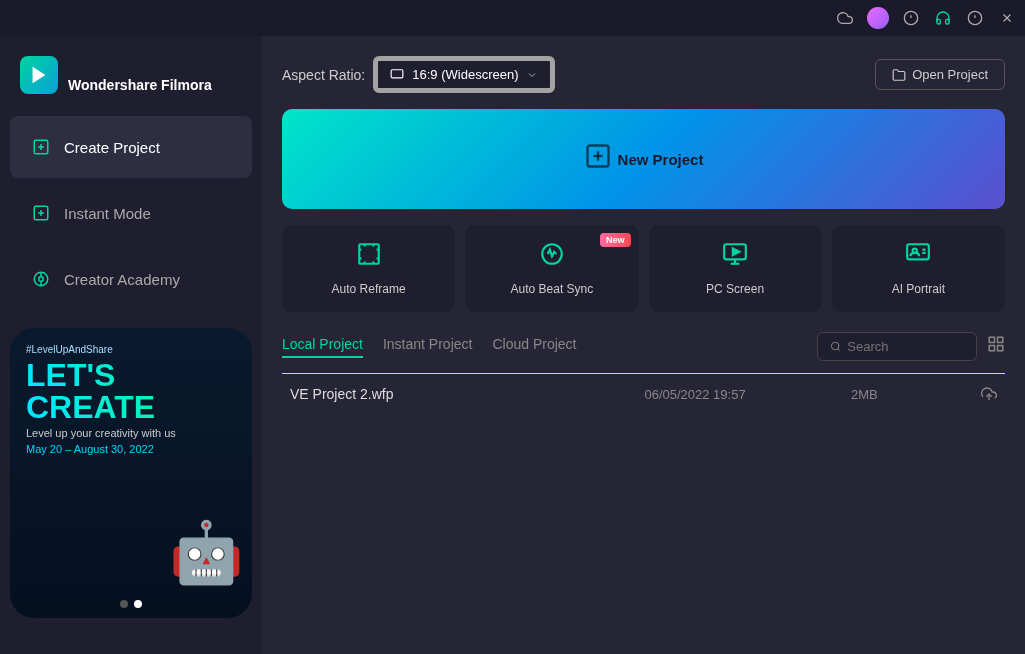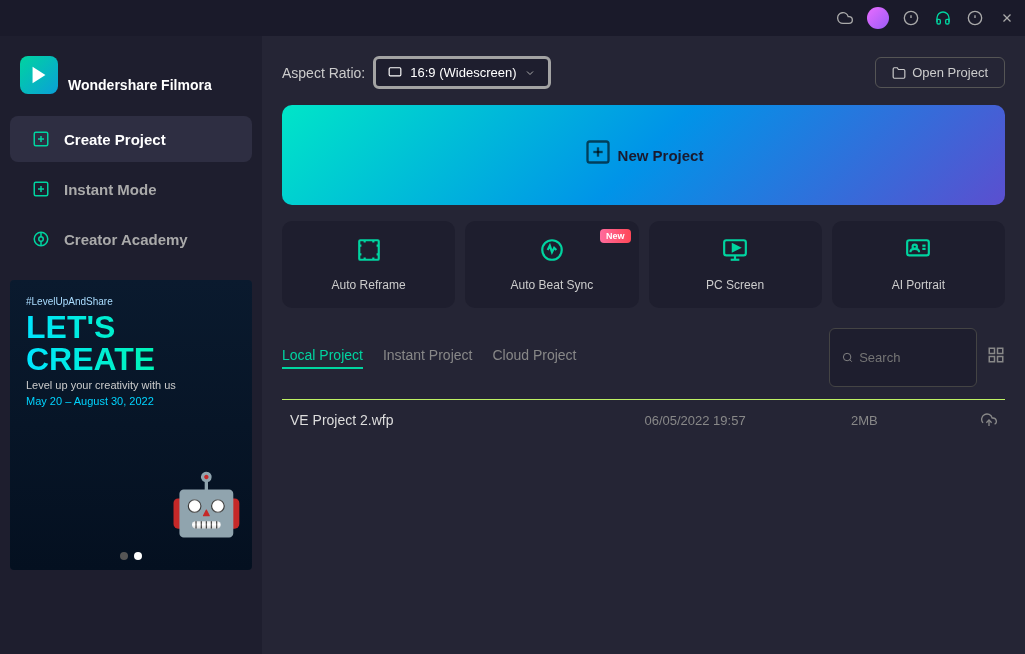--- a/index.html
+++ b/index.html
@@ -84,43 +84,43 @@
       font-weight: 600;
       color: #fff;
       line-height: 1.3;
     }
     .logo-text span { display: block; }
 
     .nav-item {
       display: flex;
       align-items: center;
       gap: 12px;
-      padding: 12px 20px;
+      padding: 20px 20px;
       cursor: pointer;
       border-radius: 8px;
       margin: 2px 10px;
-      font-weight: 700;
+      font-weight: 400;
       font-size: 15px;
       color: #aaa;
     }
     .nav-item.active {
       background: #2e2e42;
       color: #fff;
     }
     .nav-icon {
       width: 22px; height: 22px;
       display: flex; align-items: center; justify-content: center;
       color: #00d4a0;
       font-size: 16px;
     }
 
     
     .sidebar-banner {
       margin: 16px 10px 0 10px;
-      border-radius: 4px;
+      border-radius: 24px;
       overflow: hidden;
       background: linear-gradient(180deg, #0a1a2e 0%, #041020 100%);
       position: relative;
       height: 290px;
       flex-shrink: 0;
     }
     .banner-inner {
       padding: 16px;
       position: relative;
       z-index: 1;
@@ -203,21 +203,21 @@
     }
     .aspect-ratio-select {
       display: flex;
       align-items: center;
       gap: 8px;
       font-size: 14px;
       color: #ccc;
     }
     .aspect-dropdown {
       background: #1e1e2e;
-      border: 3px solid #a3a3a3;
+      border: 5px solid #a3a3a3;
       border-radius: 6px;
       padding: 6px 12px;
       color: #fff;
       font-size: 13px;
       display: flex;
       align-items: center;
       gap: 8px;
       cursor: pointer;
     }
     .open-project-btn {
@@ -322,27 +322,27 @@
 
     .tabs-right {
       display: flex;
       align-items: center;
       gap: 10px;
     }
     .search-box {
       background: #1e1e2e;
       border: 1px solid #444;
       border-radius: 6px;
-      padding: 21px 12px;
+      padding: 6px 12px;
       color: #ccc;
       font-size: 13px;
       display: flex;
       align-items: center;
       gap: 6px;
-      width: 148px;
+      width: 160px;
     }
     .search-input {
       background: transparent;
       border: none;
       outline: none;
       color: #ccc;
       font-size: 13px;
       width: 100%;
     }
     .grid-icon {

